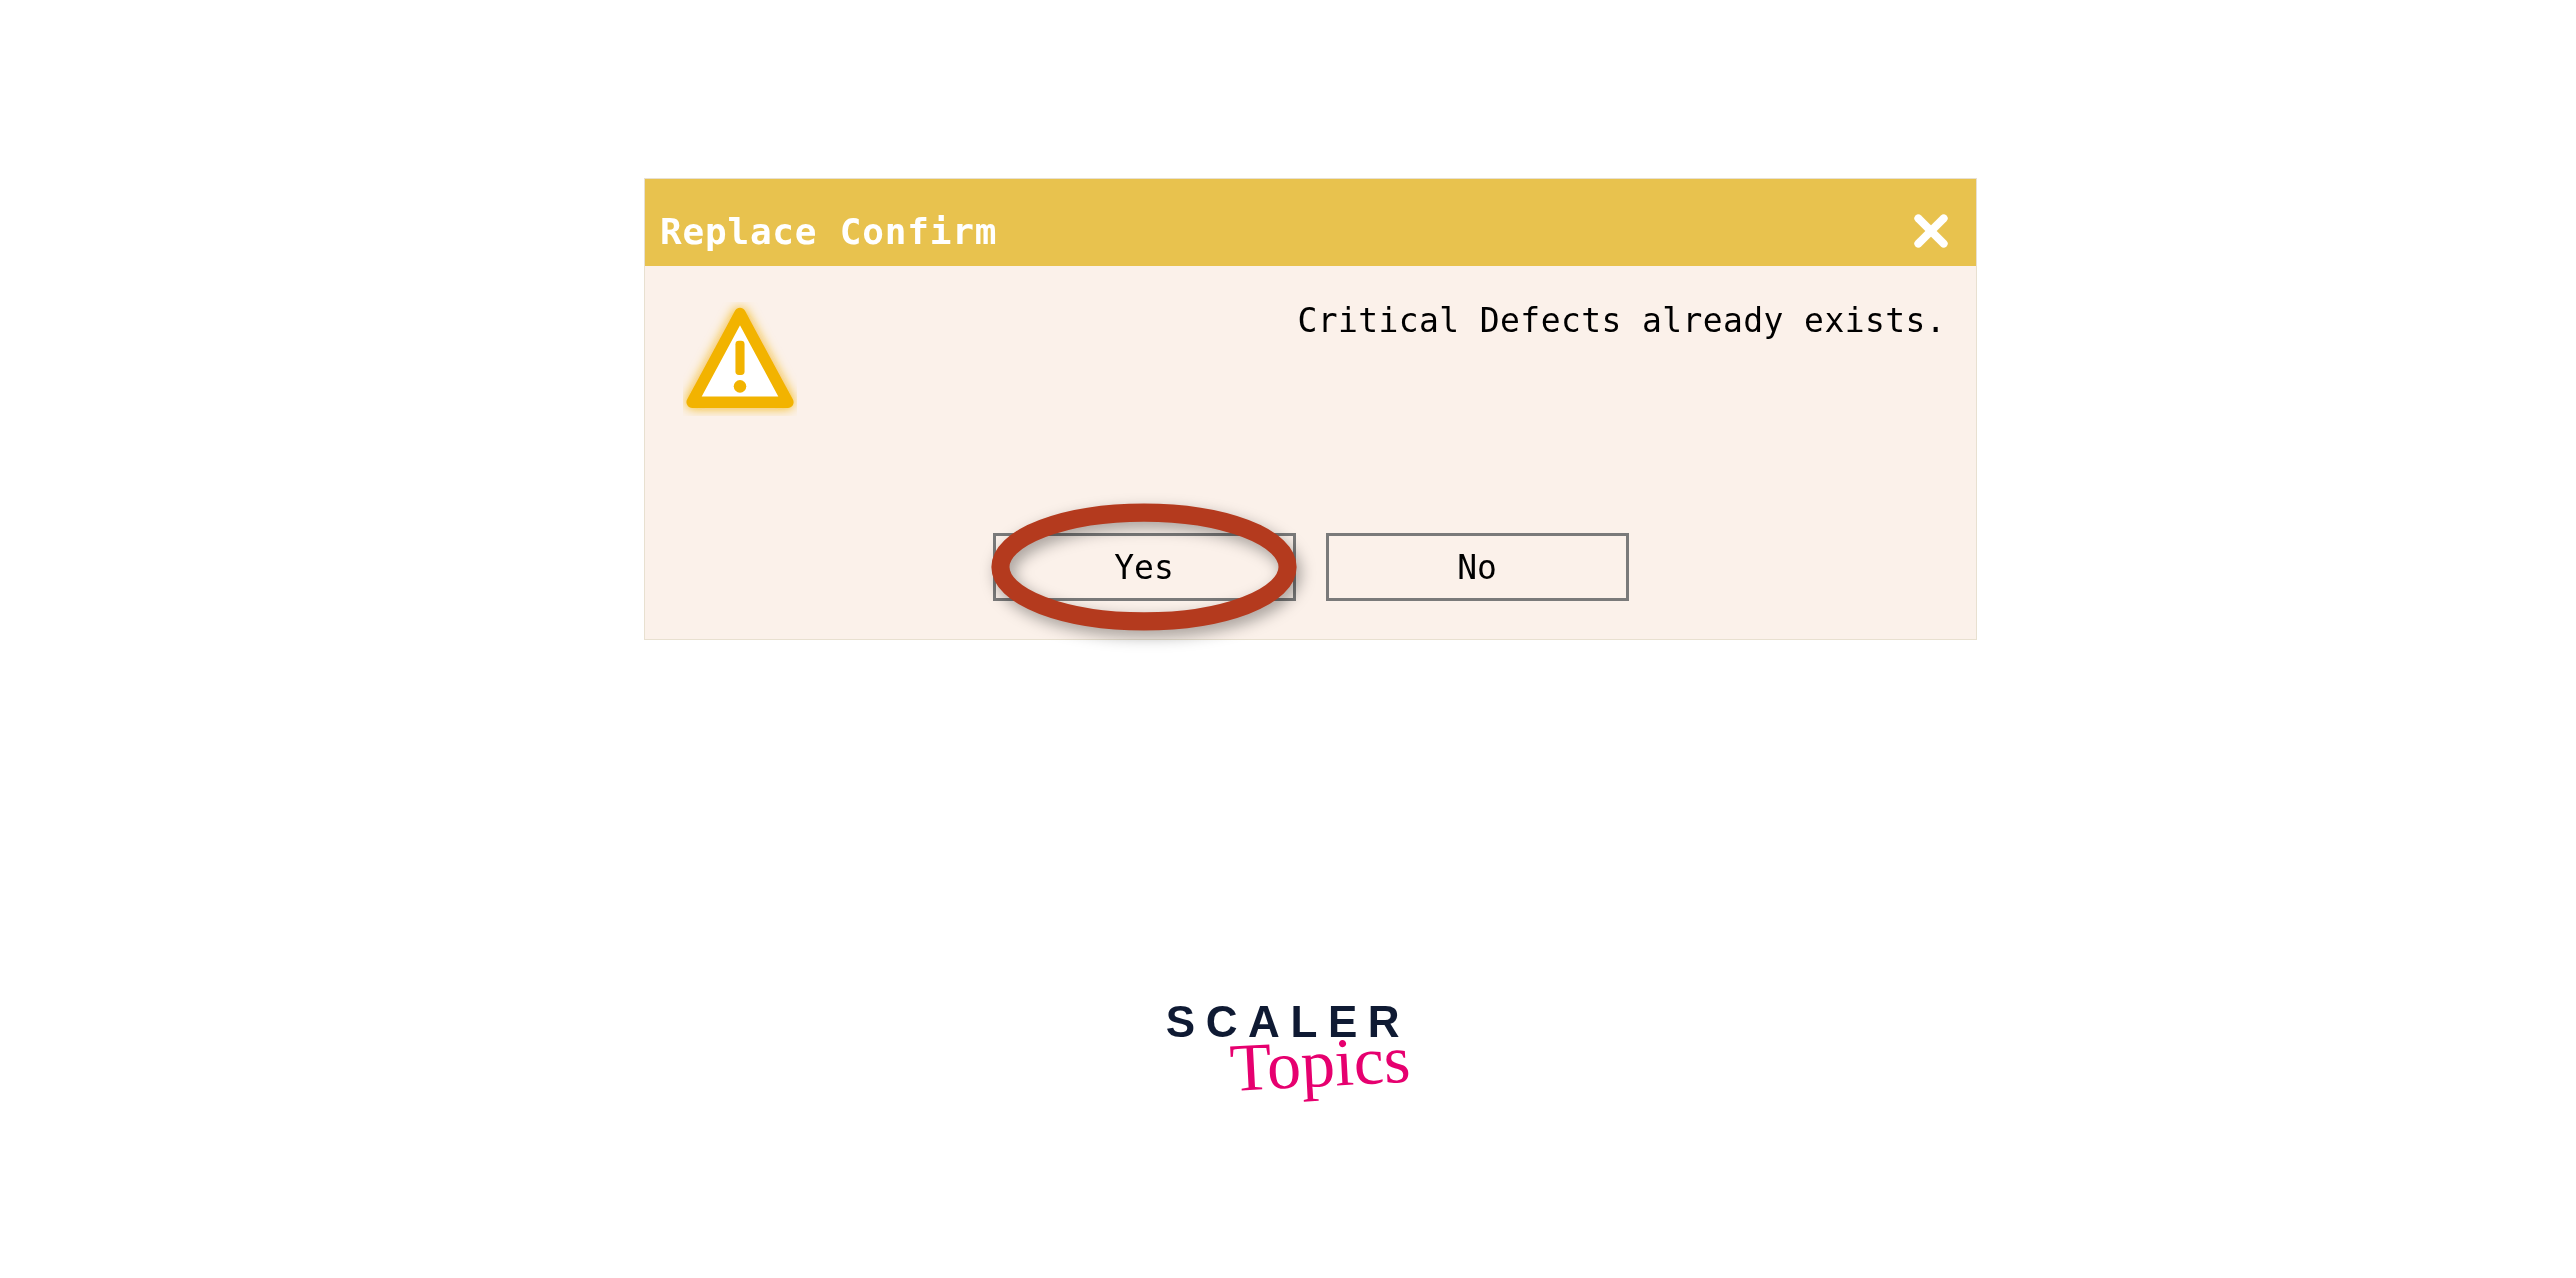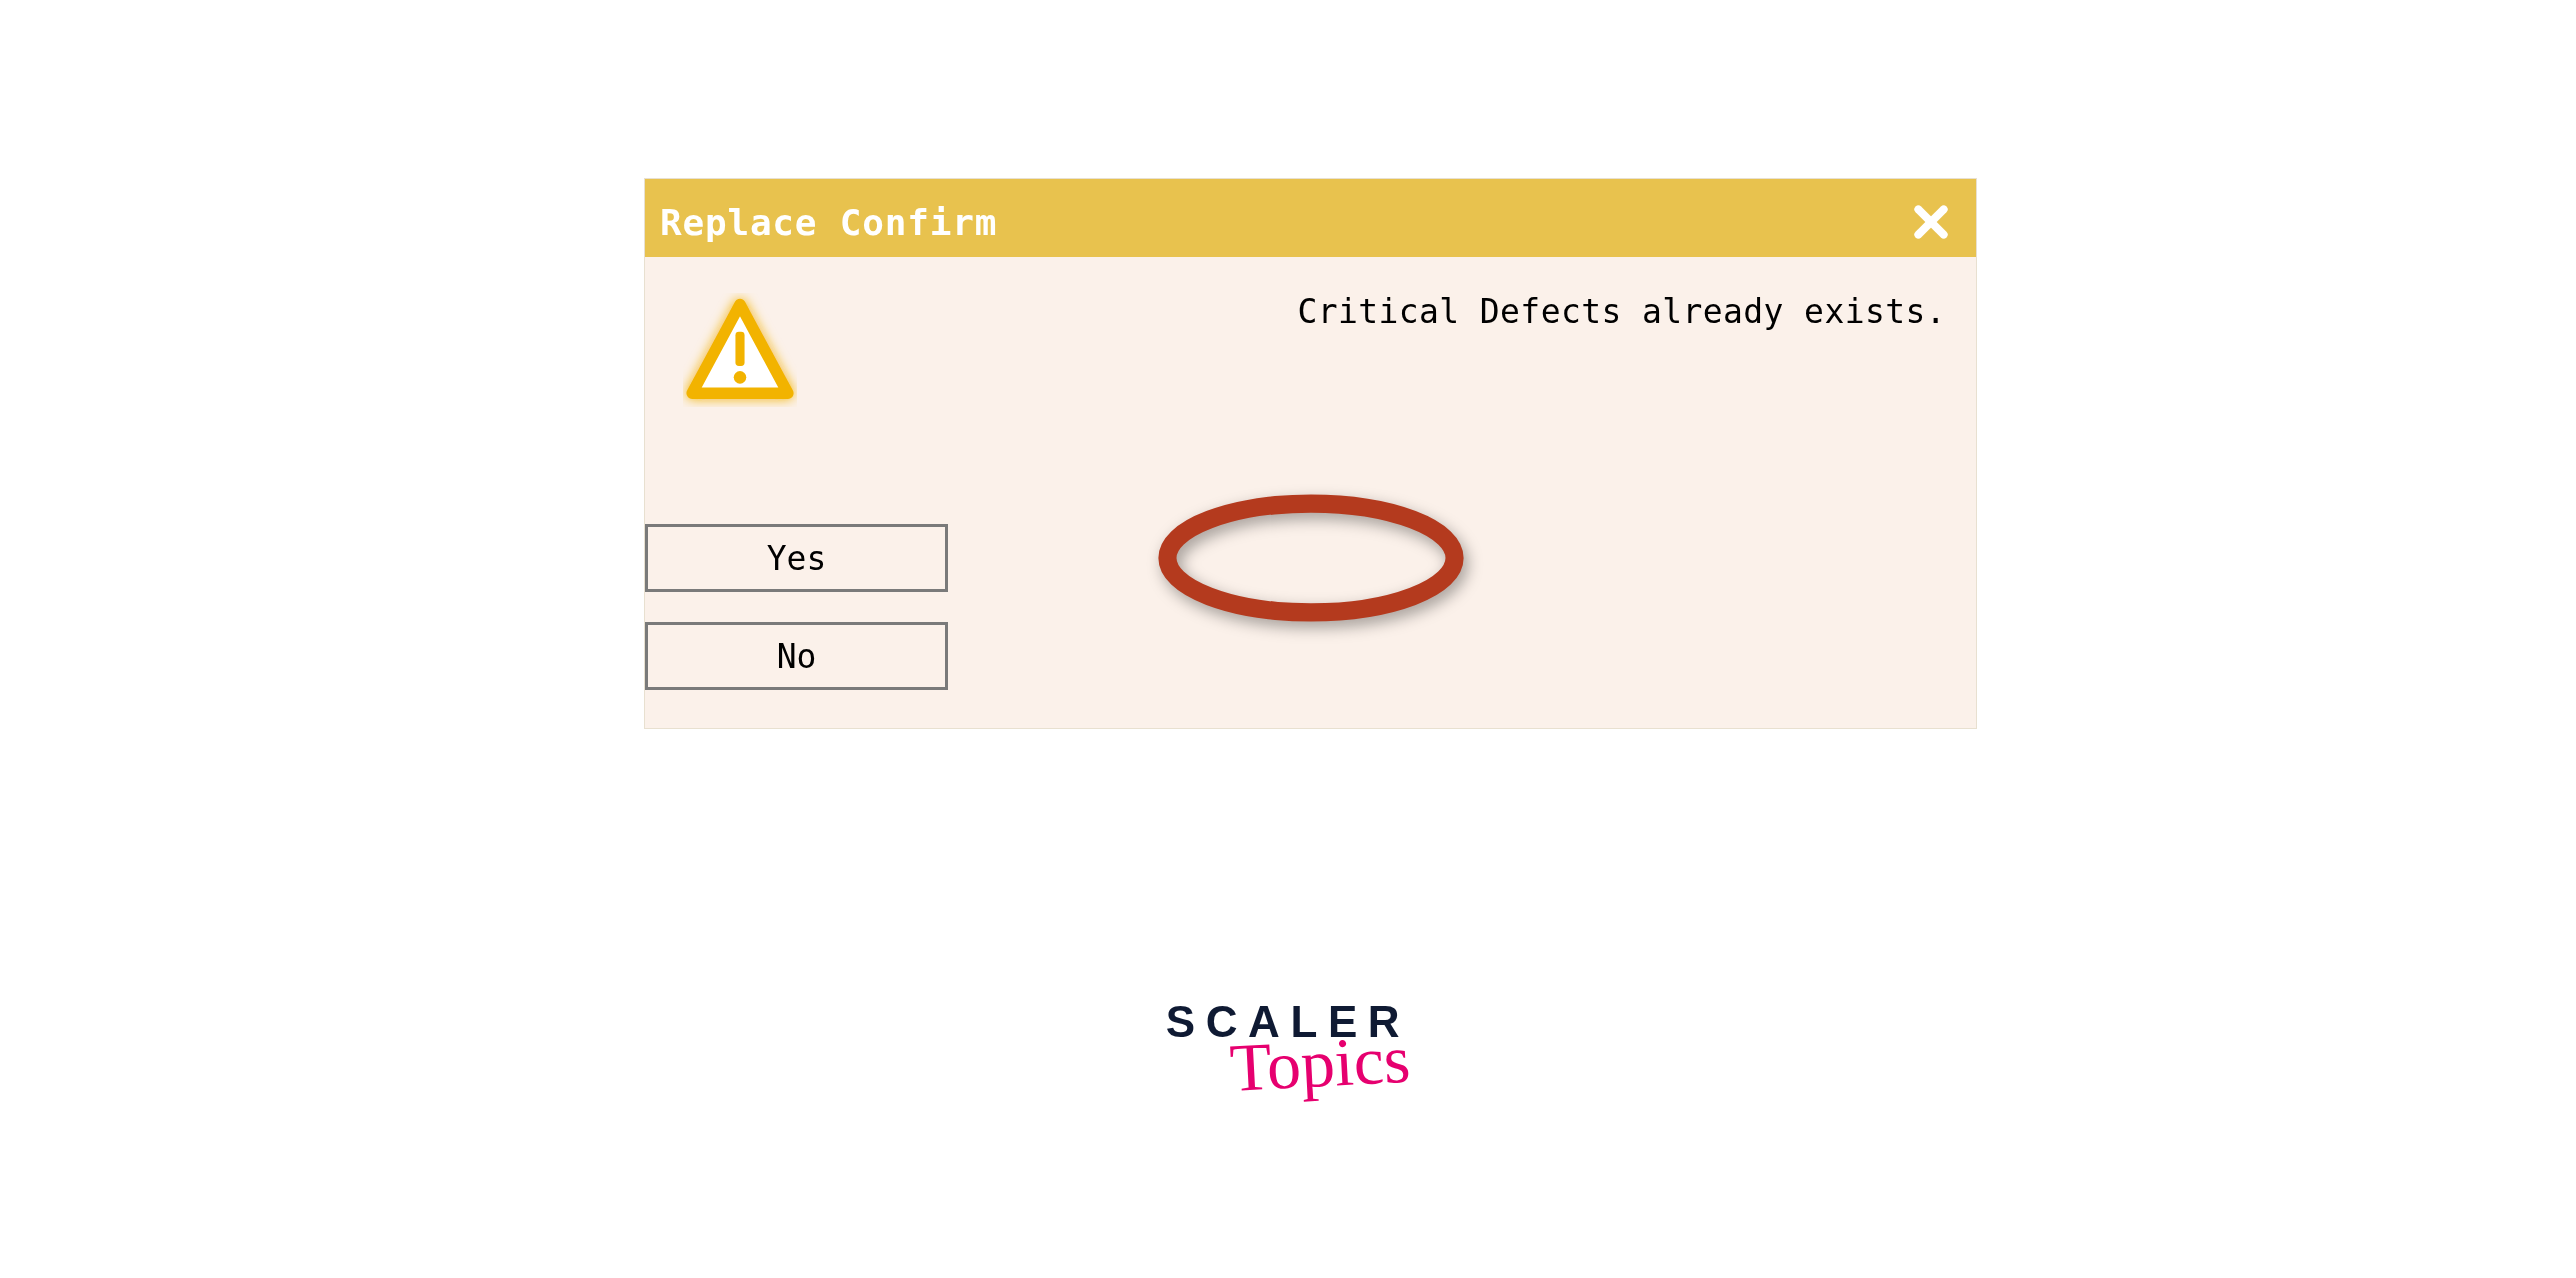--- a/index.html
+++ b/index.html
@@ -27,21 +27,21 @@
     background: #fbf1ea;
     box-sizing: border-box;
   }
 
   .titlebar {
     display: flex;
     align-items: center;
     justify-content: space-between;
     background: #e8c24e;
     height: 70px;
-    padding: 8px 23px 0 15px;
+    padding: 17px 23px 0 15px;
   }
   .titlebar-title {
     color: #ffffff;
     font-weight: 700;
     font-size: 36px;
     letter-spacing: 0.8px;
     font-family: "Lucida Console", Monaco, monospace;
   }
   .titlebar-close {
     color: #ffffff;
@@ -81,21 +81,20 @@
     letter-spacing: 0.4px;
     line-height: 1.35;
   }
 
   .button-row {
     display: flex;
     justify-content: center;
     gap: 30px;
     padding: 91px 0 38px 0;
     position: relative;
-    flex-direction: column;
   }
 
   .dlg-btn {
     width: 303px;
     height: 68px;
     background: #fbf1ea;
     border: 3px solid #7a7a7a;
     font-size: 33px;
     font-family: "Lucida Console", Monaco, monospace;
     color: #000000;

